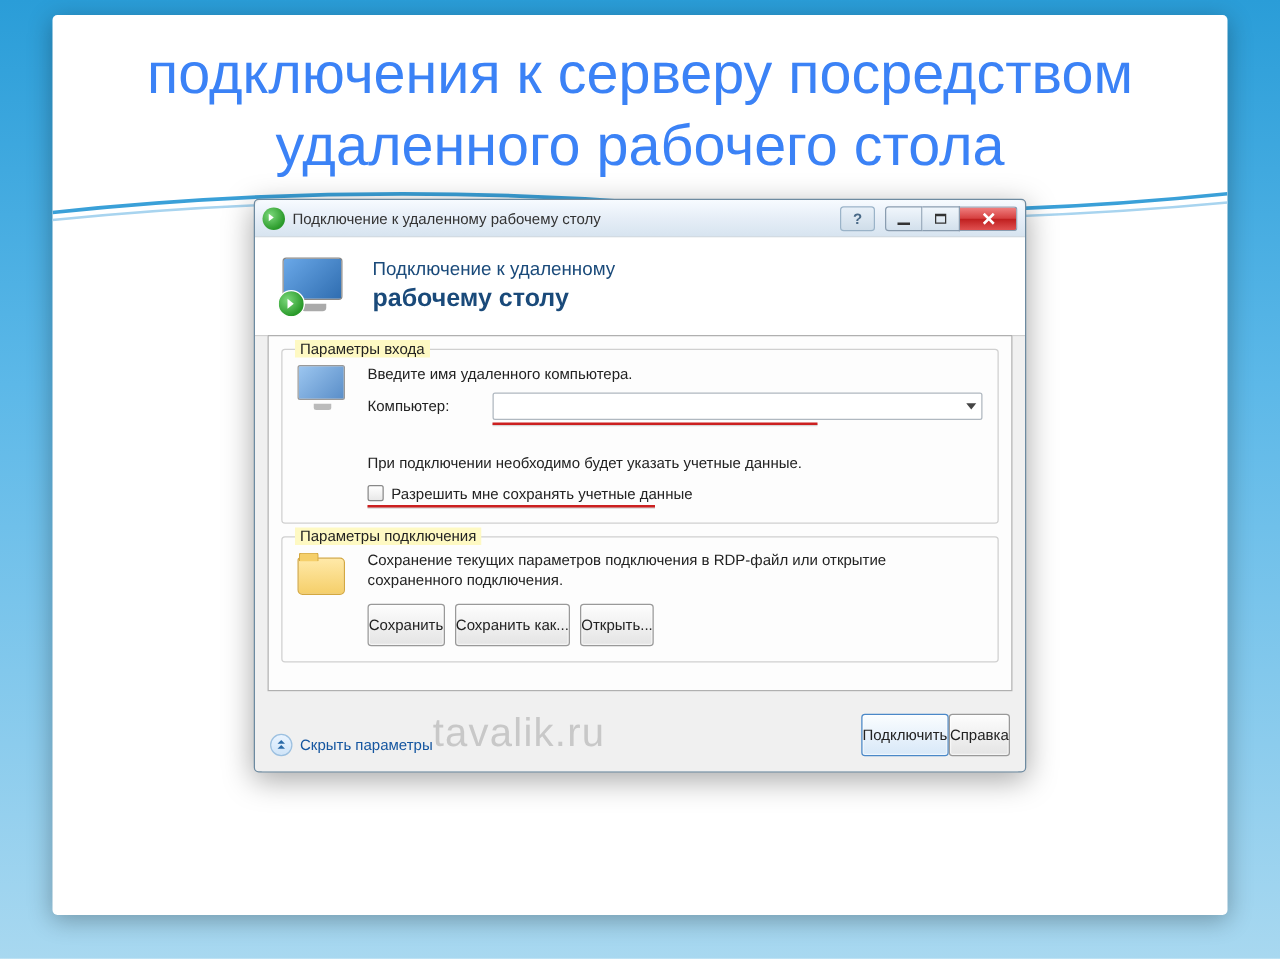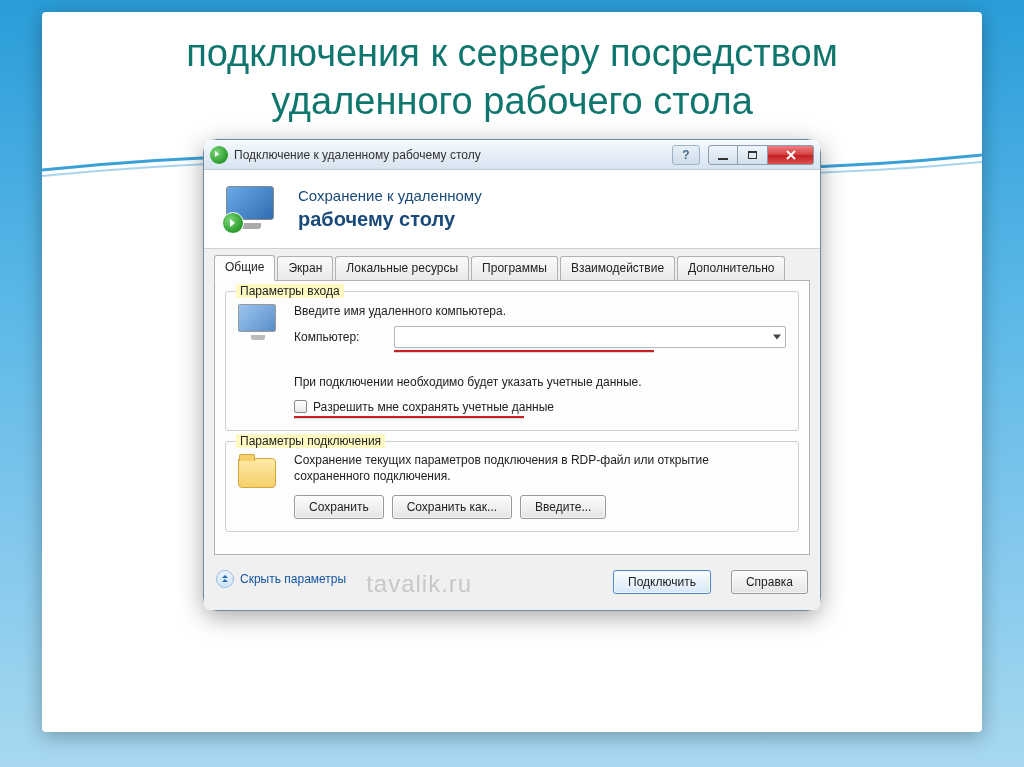--- a/index.html
+++ b/index.html
@@ -18,41 +18,41 @@
     margin: 12px auto 0;
     background: #fff;
     border-radius: 4px;
     box-shadow: 0 4px 20px rgba(0,0,0,0.3);
     display: flex;
     flex-direction: column;
     align-items: center;
     position: relative;
   }
   .slide-title {
-    font-size: 38px;
-    color: #0f766e;
+    font-size: 46px;
+    color: #3b82f6;
     text-align: center;
     margin: 18px 40px 10px;
     line-height: 1.25;
     font-weight: 400;
   }
   .slide-wave {
     position: absolute;
     left: 0; right: 0;
     top: 128px;
     height: 40px;
   }
   .slide-wave svg { width: 100%; height: 100%; }
 
   
   .window {
     width: 618px;
     background: #f0f0f0;
     border: 1px solid #6d8aa0;
-    border-radius: 14px;
+    border-radius: 4px;
     box-shadow: 0 6px 24px rgba(0,0,0,0.35);
     font-size: 12px;
     color: #222;
     position: relative;
     z-index: 2;
     margin-top: 4px;
   }
   .titlebar {
     height: 30px;
     background: linear-gradient(to bottom, #f7fbff 0%, #e6eef7 50%, #d7e4f0 100%);
@@ -260,42 +260,42 @@
   .cbrow { display: flex; align-items: flex-start; gap: 6px; }
   .cb {
     width: 13px; height: 13px;
     border: 1px solid #888;
     background: linear-gradient(to bottom, #fff, #e8e8e8);
     border-radius: 2px;
   }
 
   .btnrow { display: flex; gap: 8px; margin-top: 8px; }
   .btn {
-    height: 24px;
-    padding: 0 14px;
+    height: 34px;
+    padding: 0 0;
     border: 1px solid #999;
     border-radius: 3px;
     background: linear-gradient(to bottom, #fdfdfd, #e4e4e4);
     font-size: 12px;
     display: flex; align-items: center; justify-content: center;
     color: #222;
     box-shadow: inset 0 0 0 1px rgba(255,255,255,0.6);
     white-space: nowrap;
   }
   .btn.primary {
     border-color: #4a88c8;
     background: linear-gradient(to bottom, #fafdff, #d8e8f8);
   }
 
   
   .footer {
     display: flex;
-    align-items: flex-start;
+    align-items: flex-end;
     padding: 8px 12px 12px;
-    gap: 20px;
+    gap: 0;
     background: #f0f0f0;
     border-radius: 0 0 6px 6px;
   }
   .collapse-link {
     color: #1556a0;
     display: flex; align-items: center; gap: 6px;
     cursor: pointer;
   }
   .chevsup {
     width: 18px; height: 18px;
@@ -306,21 +306,21 @@
     gap: 1px;
   }
   .chevsup span {
     width: 0; height: 0;
     border-left: 3px solid transparent;
     border-right: 3px solid transparent;
     border-bottom: 3px solid #2a6aa8;
   }
   .spacer { flex: 1; }
   .watermark {
-    color: #c8c8c8; font-size: 24px; letter-spacing: 1px;
+    color: #c8c8c8; font-size: 32px; letter-spacing: 1px;
     pointer-events: none;
   }
 </style>
 </head>
 <body>
 
 <div class="slide-content">
   <div class="slide-title">подключения к серверу посредством удаленного рабочего стола</div>
 
   <div class="slide-wave">
@@ -350,33 +350,25 @@
         </div>
       </div>
     </div>
 
     <div class="banner">
       <div class="banner-icon">
         <div class="monitor"></div>
         <div class="banner-overlay"></div>
       </div>
       <div class="banner-text">
-        <span class="b1">Сохранение к удаленному</span>
+        <span class="b1">Подключение к удаленному</span>
         <span class="b2">рабочему столу</span>
       </div>
     </div>
 
-    <div class="tabs">
-      <div class="tab active">Общие</div>
-      <div class="tab">Экран</div>
-      <div class="tab">Локальные ресурсы</div>
-      <div class="tab">Программы</div>
-      <div class="tab">Взаимодействие</div>
-      <div class="tab">Дополнительно</div>
-    </div>
 
     <div class="tab-content">
 
       <div class="groupbox">
         <div class="group-legend">Параметры входа</div>
         <div class="row">
           <div class="side-icon">
               <div class="side-monitor"></div>
             </div>
           <div class="fields">
@@ -403,21 +395,21 @@
         <div class="group-legend">Параметры подключения</div>
         <div class="row">
           <div class="side-icon">
               <div class="folder-icon"></div>
             </div>
           <div class="fields">
             <div class="note" style="margin-top:0">Сохранение текущих параметров подключения в RDP-файл или открытие сохраненного подключения.</div>
             <div class="btnrow">
               <div class="btn">Сохранить</div>
               <div class="btn">Сохранить как...</div>
-              <div class="btn">Введите...</div>
+              <div class="btn">Открыть...</div>
             </div>
           </div>
         </div>
       </div>
 
     </div>
 
     <div class="footer">
       <div class="collapse-link">
         <div class="chevsup">

